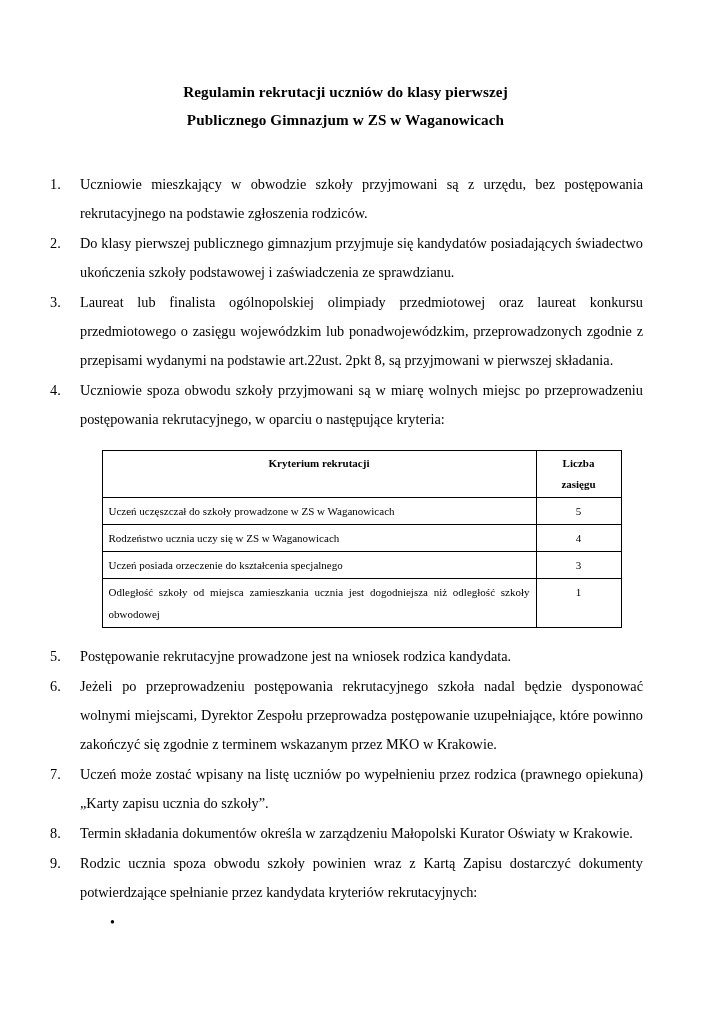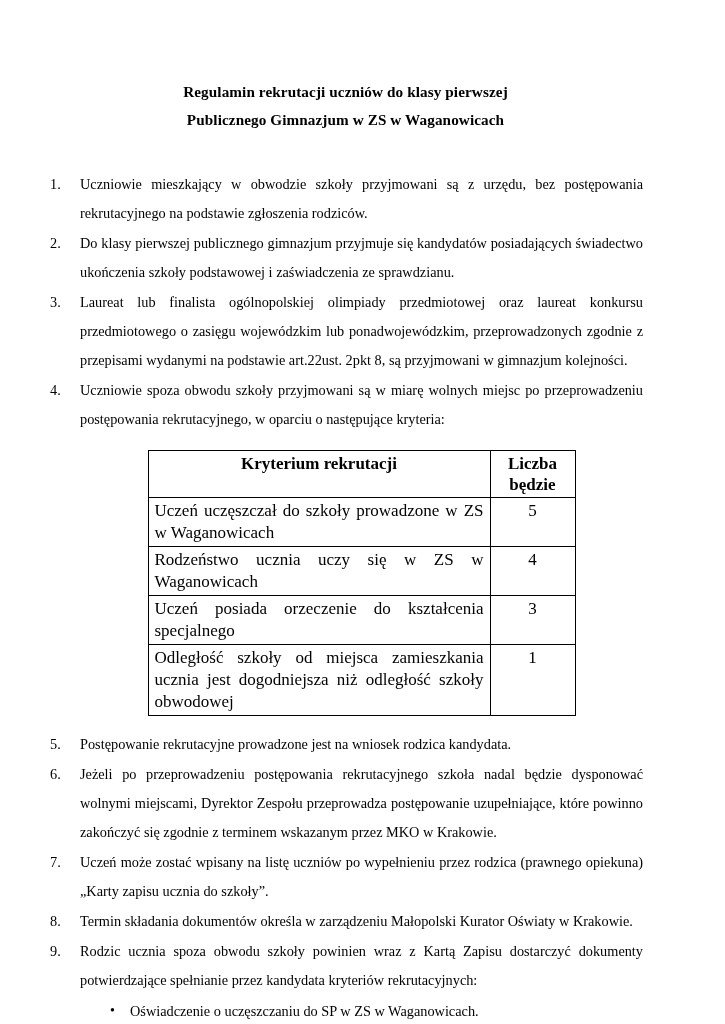--- a/index.html
+++ b/index.html
@@ -60,22 +60,22 @@
   .li-text {
     display: block;
   }
   .table-wrap {
     margin: 16px 0 14px 0;
     display: flex;
     justify-content: center;
   }
   table.crit {
     border-collapse: collapse;
-    width: 428px;
-    font-size: 17px;
+    width: 520px;
+    font-size: 11px;
     line-height: 22px;
   }
   table.crit th, table.crit td {
     border: 1px solid #000000;
     padding: 2px 6px;
     vertical-align: top;
   }
   table.crit thead th {
     text-align: center;
     font-weight: bold;
@@ -128,35 +128,35 @@
       <span class="li-text">Uczniowie mieszkający w obwodzie szkoły przyjmowani są z urzędu, bez postępowania rekrutacyjnego na podstawie zgłoszenia rodziców.</span>
     </li>
 
     <li>
       <span class="marker">2.</span>
       <span class="li-text">Do klasy pierwszej publicznego gimnazjum przyjmuje się kandydatów posiadających świadectwo ukończenia szkoły podstawowej i zaświadczenia ze sprawdzianu.</span>
     </li>
 
     <li>
       <span class="marker">3.</span>
-      <span class="li-text">Laureat lub finalista ogólnopolskiej olimpiady przedmiotowej oraz laureat konkursu przedmiotowego o zasięgu wojewódzkim lub ponadwojewódzkim, przeprowadzonych zgodnie z przepisami wydanymi na podstawie art.22ust. 2pkt 8, są przyjmowani w gimnazjum kolejności.</span>
+      <span class="li-text">Laureat lub finalista ogólnopolskiej olimpiady przedmiotowej oraz laureat konkursu przedmiotowego o zasięgu wojewódzkim lub ponadwojewódzkim, przeprowadzonych zgodnie z przepisami wydanymi na podstawie art.22ust. 2pkt 8, są przyjmowani w pierwszej składania.</span>
     </li>
 
     <li>
       <span class="marker">4.</span>
       <span class="li-text">Uczniowie spoza obwodu szkoły przyjmowani są w miarę wolnych miejsc po przeprowadzeniu postępowania rekrutacyjnego, w oparciu o następujące kryteria:</span>
 
       <div class="table-wrap">
         <table class="crit">
           <thead>
             <tr>
               <th>Kryterium rekrutacji</th>
               <th class="col-points">
                 <span>Liczba</span><br>
-                <span>będzie</span>
+                <span>zasięgu</span>
               </th>
             </tr>
           </thead>
           <tbody>
             <tr>
               <td>Uczeń uczęszczał do szkoły prowadzone w ZS w Waganowicach</td>
               <td class="points">5</td>
             </tr>
             <tr>
               <td>Rodzeństwo ucznia uczy się w ZS w Waganowicach</td>
@@ -196,21 +196,20 @@
     </li>
 
     <li>
       <span class="marker">9.</span>
       <span class="li-text">Rodzic ucznia spoza obwodu szkoły powinien wraz z Kartą Zapisu dostarczyć dokumenty potwierdzające spełnianie przez kandydata kryteriów rekrutacyjnych:</span>
 
       <div class="sub-wrap">
         <ul class="sub-list">
           <li>
             <span class="bullet">•</span>
-            <span>Oświadczenie o uczęszczaniu do SP w ZS w Waganowicach.</span>
           </li>
         </ul>
       </div>
     </li>
 
   </ol>
 
 </div>
 
 </body></html>

